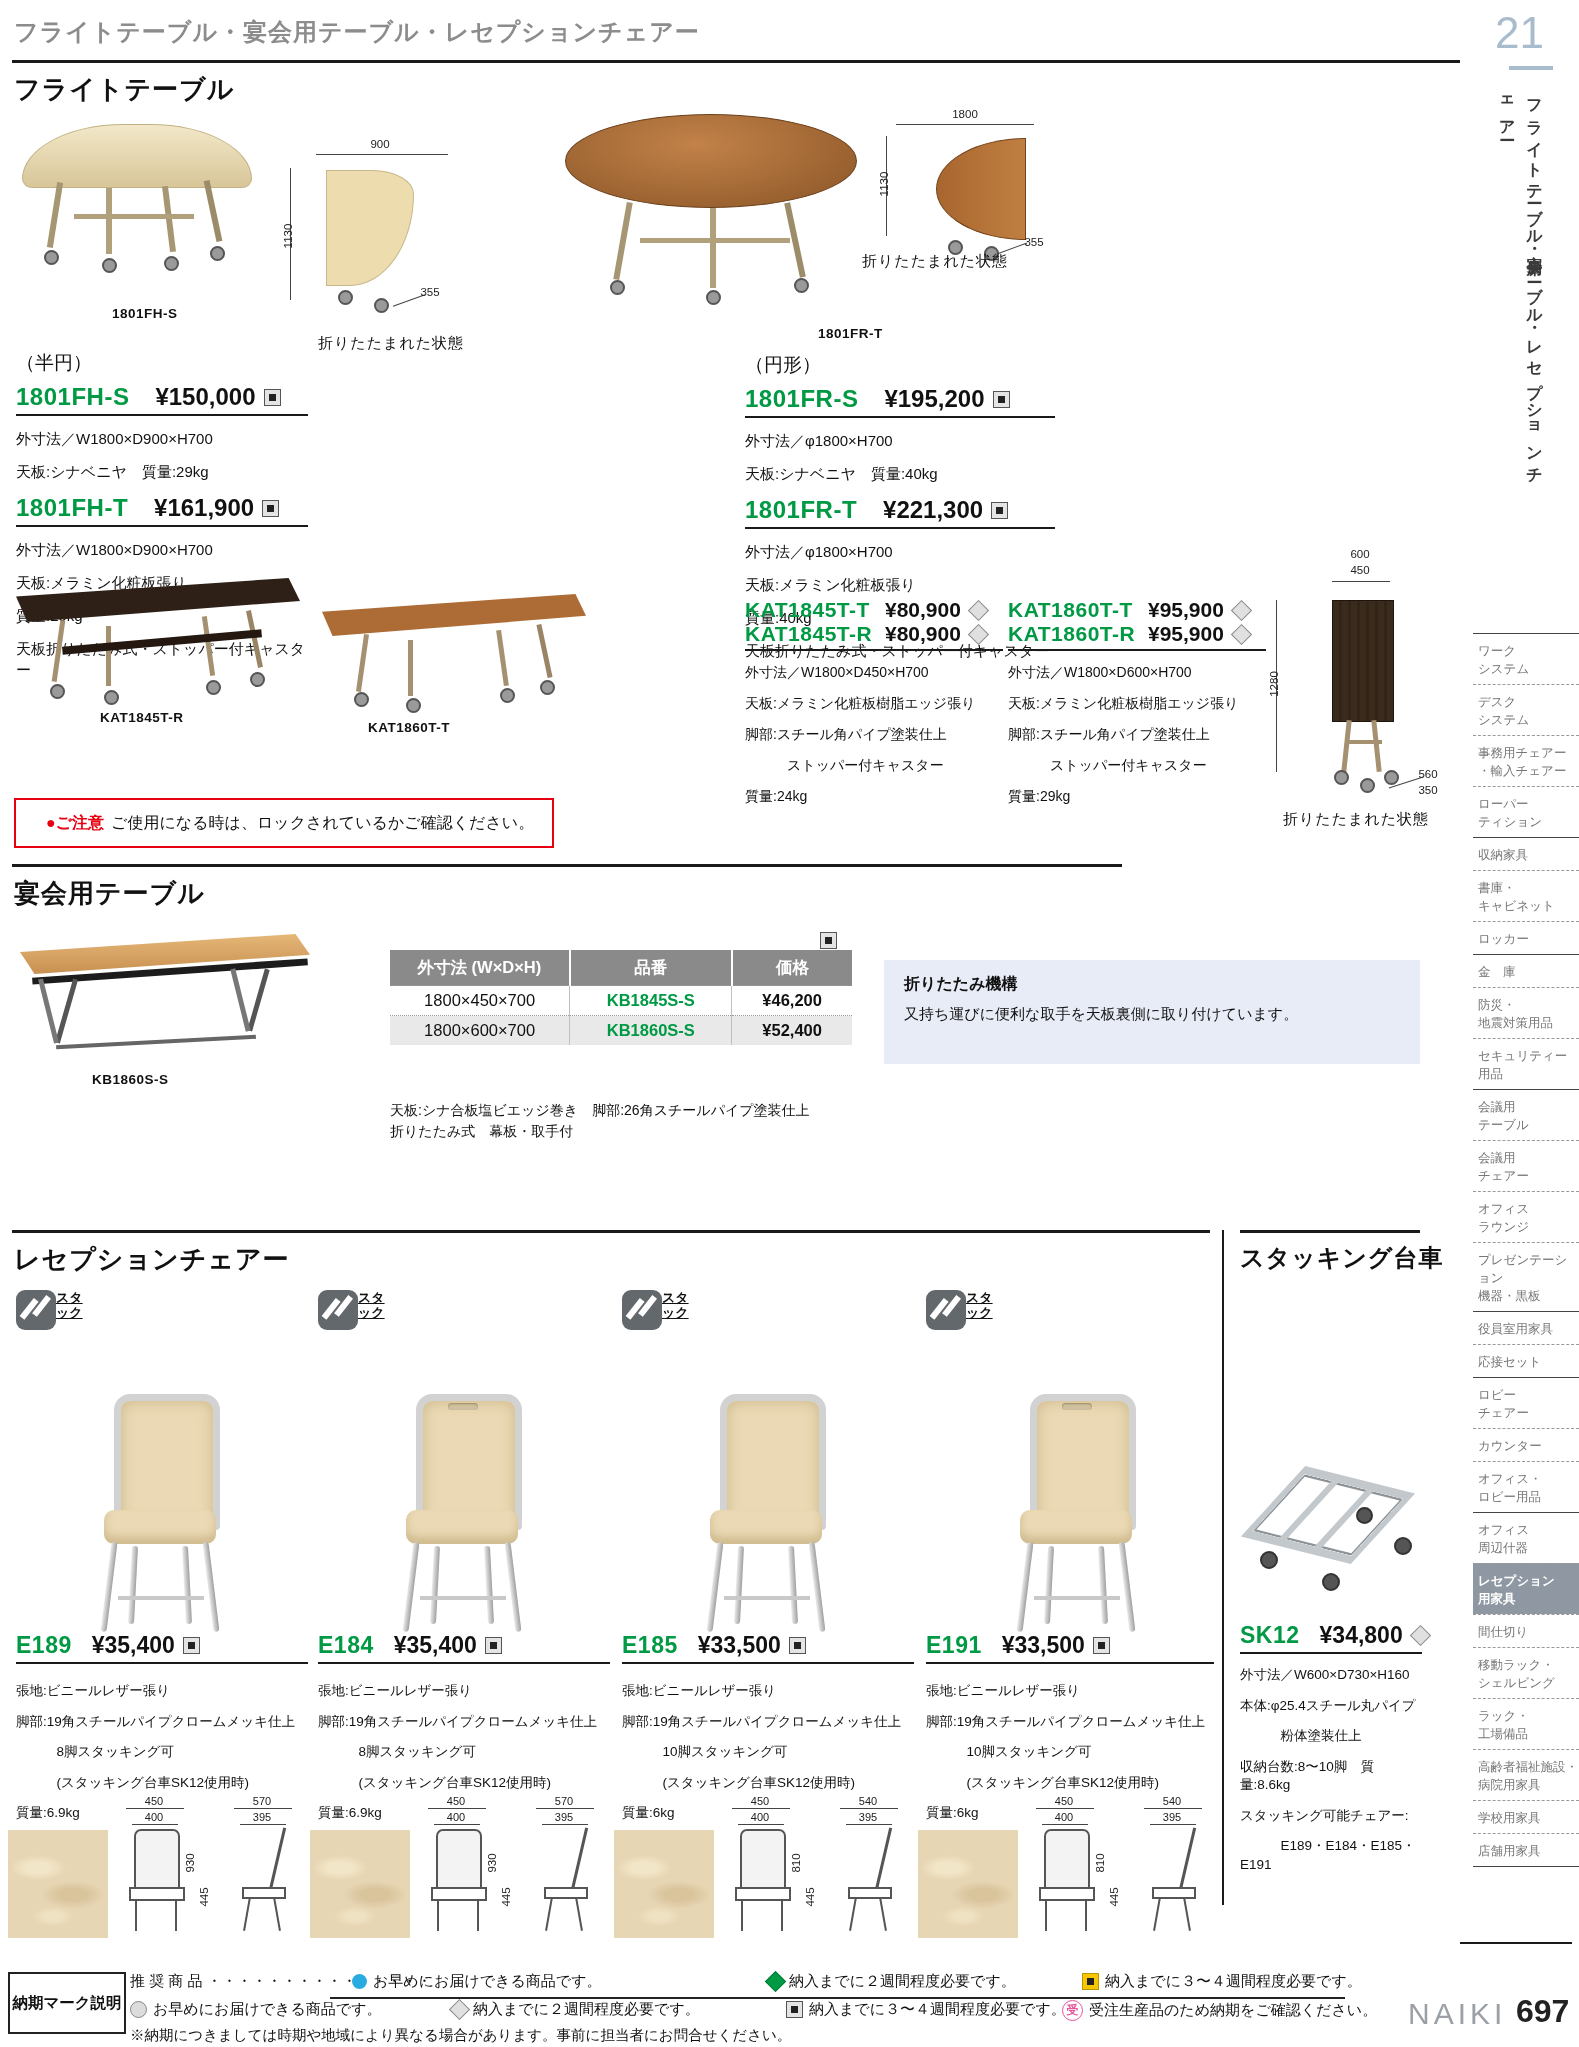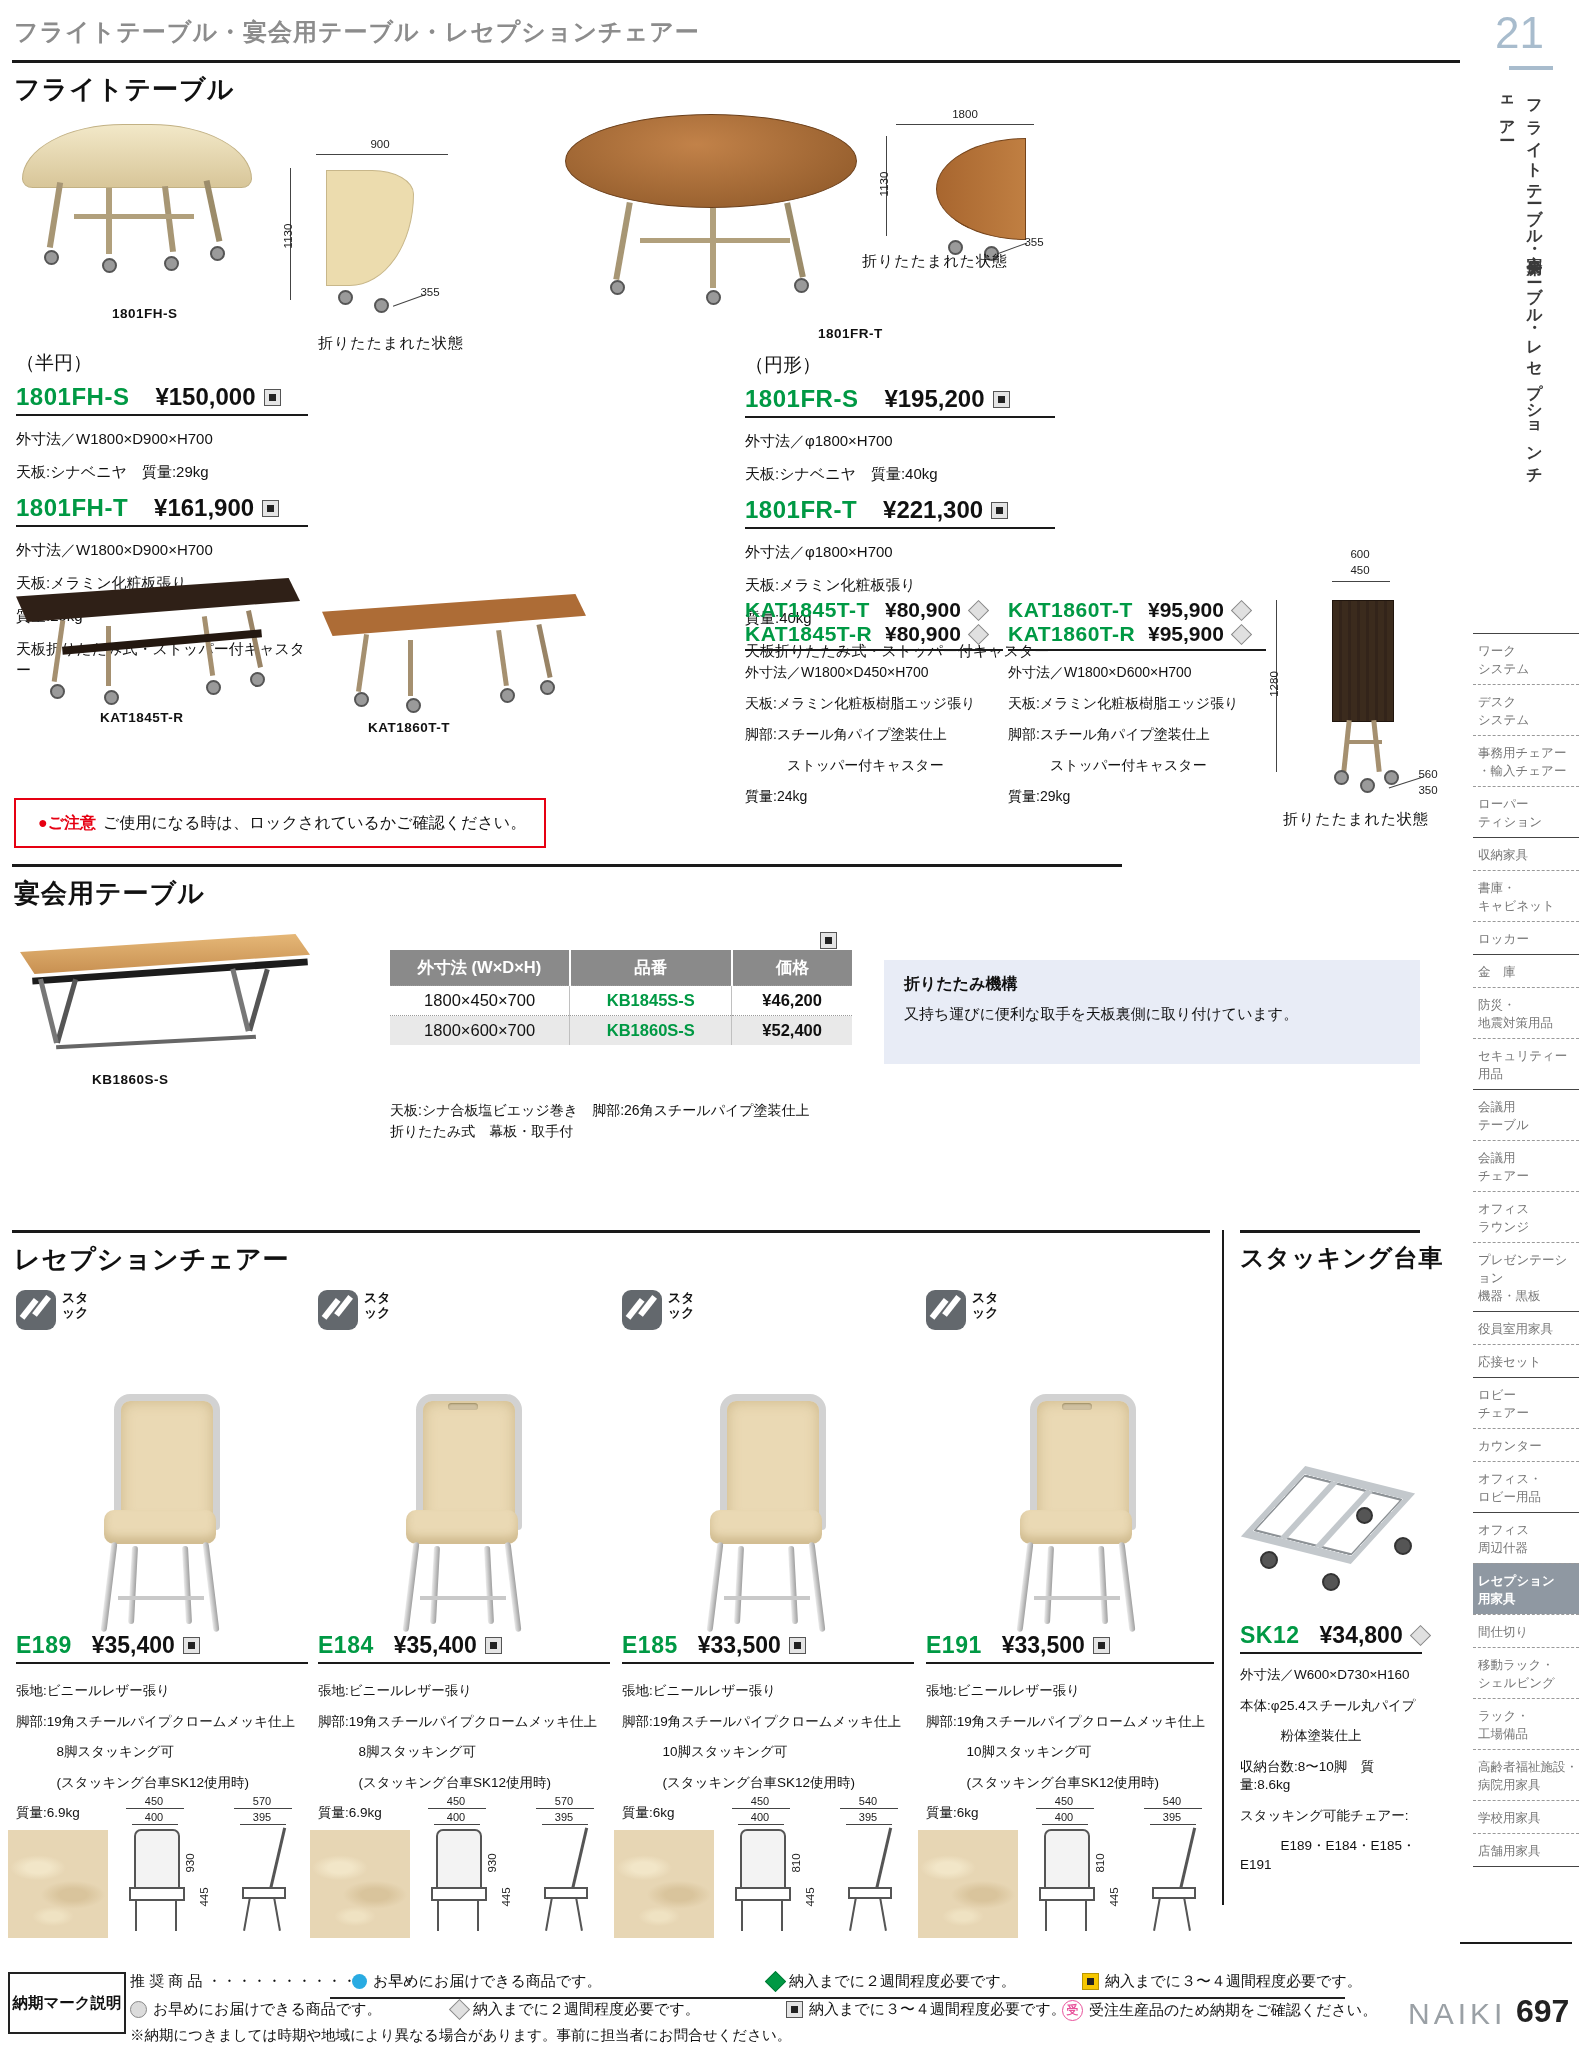--- a/index.html
+++ b/index.html
@@ -36,21 +36,21 @@
   .mk-circ{width:15px;height:15px;border-radius:50%;flex:none;display:inline-block;}
   .mk-circ.blue{background:#29abe2;}
   .mk-circ.gray{background:#dcdcdc;border:1.5px solid #888;}
   .mk-ju{width:19px;height:19px;border:1.5px solid #e8529b;border-radius:50%;color:#e8529b;font-size:12px;line-height:19px;text-align:center;font-weight:bold;flex:none;}
   .photo-lab{position:absolute;font-size:13.5px;font-weight:bold;letter-spacing:.5px;}
   .cap{position:absolute;font-size:15px;letter-spacing:1px;}
   .dim{position:absolute;font-size:11.5px;color:#222;text-align:center;}
   .dimline{position:absolute;background:#555;}
   .vlab{position:absolute;font-size:11.5px;color:#222;transform:rotate(-90deg);width:44px;text-align:center;}
   
-  .notice{position:absolute;border:2.5px solid #e60012;display:flex;align-items:center;padding-left:22px;gap:7px;background:#fff;}
+  .notice{position:absolute;border:2.5px solid #e60012;display:flex;align-items:center;padding-left:30px;gap:7px;background:#fff;}
   .notice .nl{color:#e60012;font-weight:bold;font-size:16px;}
   .notice .nt{font-size:16px;}
   
   .ptable{position:absolute;border-collapse:collapse;}
   .ptable th{background:#8a8a8a;color:#fff;font-size:16.5px;font-weight:bold;height:33px;border-left:2px solid #fff;}
   .ptable th:first-child{border-left:none;}
   .ptable td{font-size:16.5px;height:27px;text-align:center;border-left:1px solid #c0c0c0;border-top:1px dotted #9a9a9a;}
   .ptable td:first-child{border-left:none;}
   .ptable tr.alt{background:#e9e9e9;}
   .ptable td.green{color:#009944;font-weight:bold;}
@@ -60,21 +60,21 @@
   .mech h4{margin:0 0 7px;font-size:16px;}
   .mech p{margin:0;font-size:15px;line-height:23px;}
   
   .snav{position:absolute;left:1473px;top:633px;width:106px;border-bottom:1.5px solid #444;}
   .sb-item{border-top:1px dashed #9a9a9a;padding:7px 0 7px 5px;cursor:pointer;}
   .sb-item.solid{border-top:1.5px solid #444;}
   .sb-label{font-size:12.5px;line-height:16px;color:#777;white-space:pre-line;}
   .sb-item.active{background:#8f98a2;}
   .sb-item.active .sb-label{color:#fff;font-weight:bold;}
   
-  .stk-badge{position:absolute;display:flex;gap:6px;align-items:flex-start;}
+  .stk-badge{position:absolute;display:flex;align-items:flex-start;text-decoration:underline;}
   .stk-icon{width:40px;height:40px;background:#63686d;border-radius:9px;position:relative;flex:none;overflow:hidden;}
   .stk-icon::before{content:"";position:absolute;left:8px;top:24px;width:23px;height:5.5px;background:#fff;transform:rotate(-52deg);transform-origin:left bottom;box-shadow:10px 8px 0 #fff;}
   .stk-txt{font-size:13px;font-weight:bold;line-height:15px;white-space:pre-line;}
   
   .chair{position:absolute;width:170px;height:235px;}
   .ch-back{position:absolute;left:38px;top:0;width:92px;height:122px;background:#ead9b4;border:7px solid #d2d2d2;border-radius:16px 16px 4px 4px;box-shadow:inset 0 0 14px rgba(150,120,60,.35);}
   .ch-handle{position:absolute;left:70px;top:9px;width:30px;height:7px;border-radius:4px;background:#cfc0a0;box-shadow:inset 0 1px 2px #9a8a60;}
   .ch-seat{position:absolute;left:28px;top:116px;width:112px;height:34px;background:#ead9b4;border-radius:10px;box-shadow:inset 0 -7px 9px rgba(150,120,60,.3);}
   .ch-leg{position:absolute;width:6px;height:90px;background:linear-gradient(90deg,#ececec,#9f9f9f);top:148px;border-radius:3px;}
   .ch-bar{position:absolute;left:42px;top:202px;width:86px;height:4px;background:#c9c9c9;}

